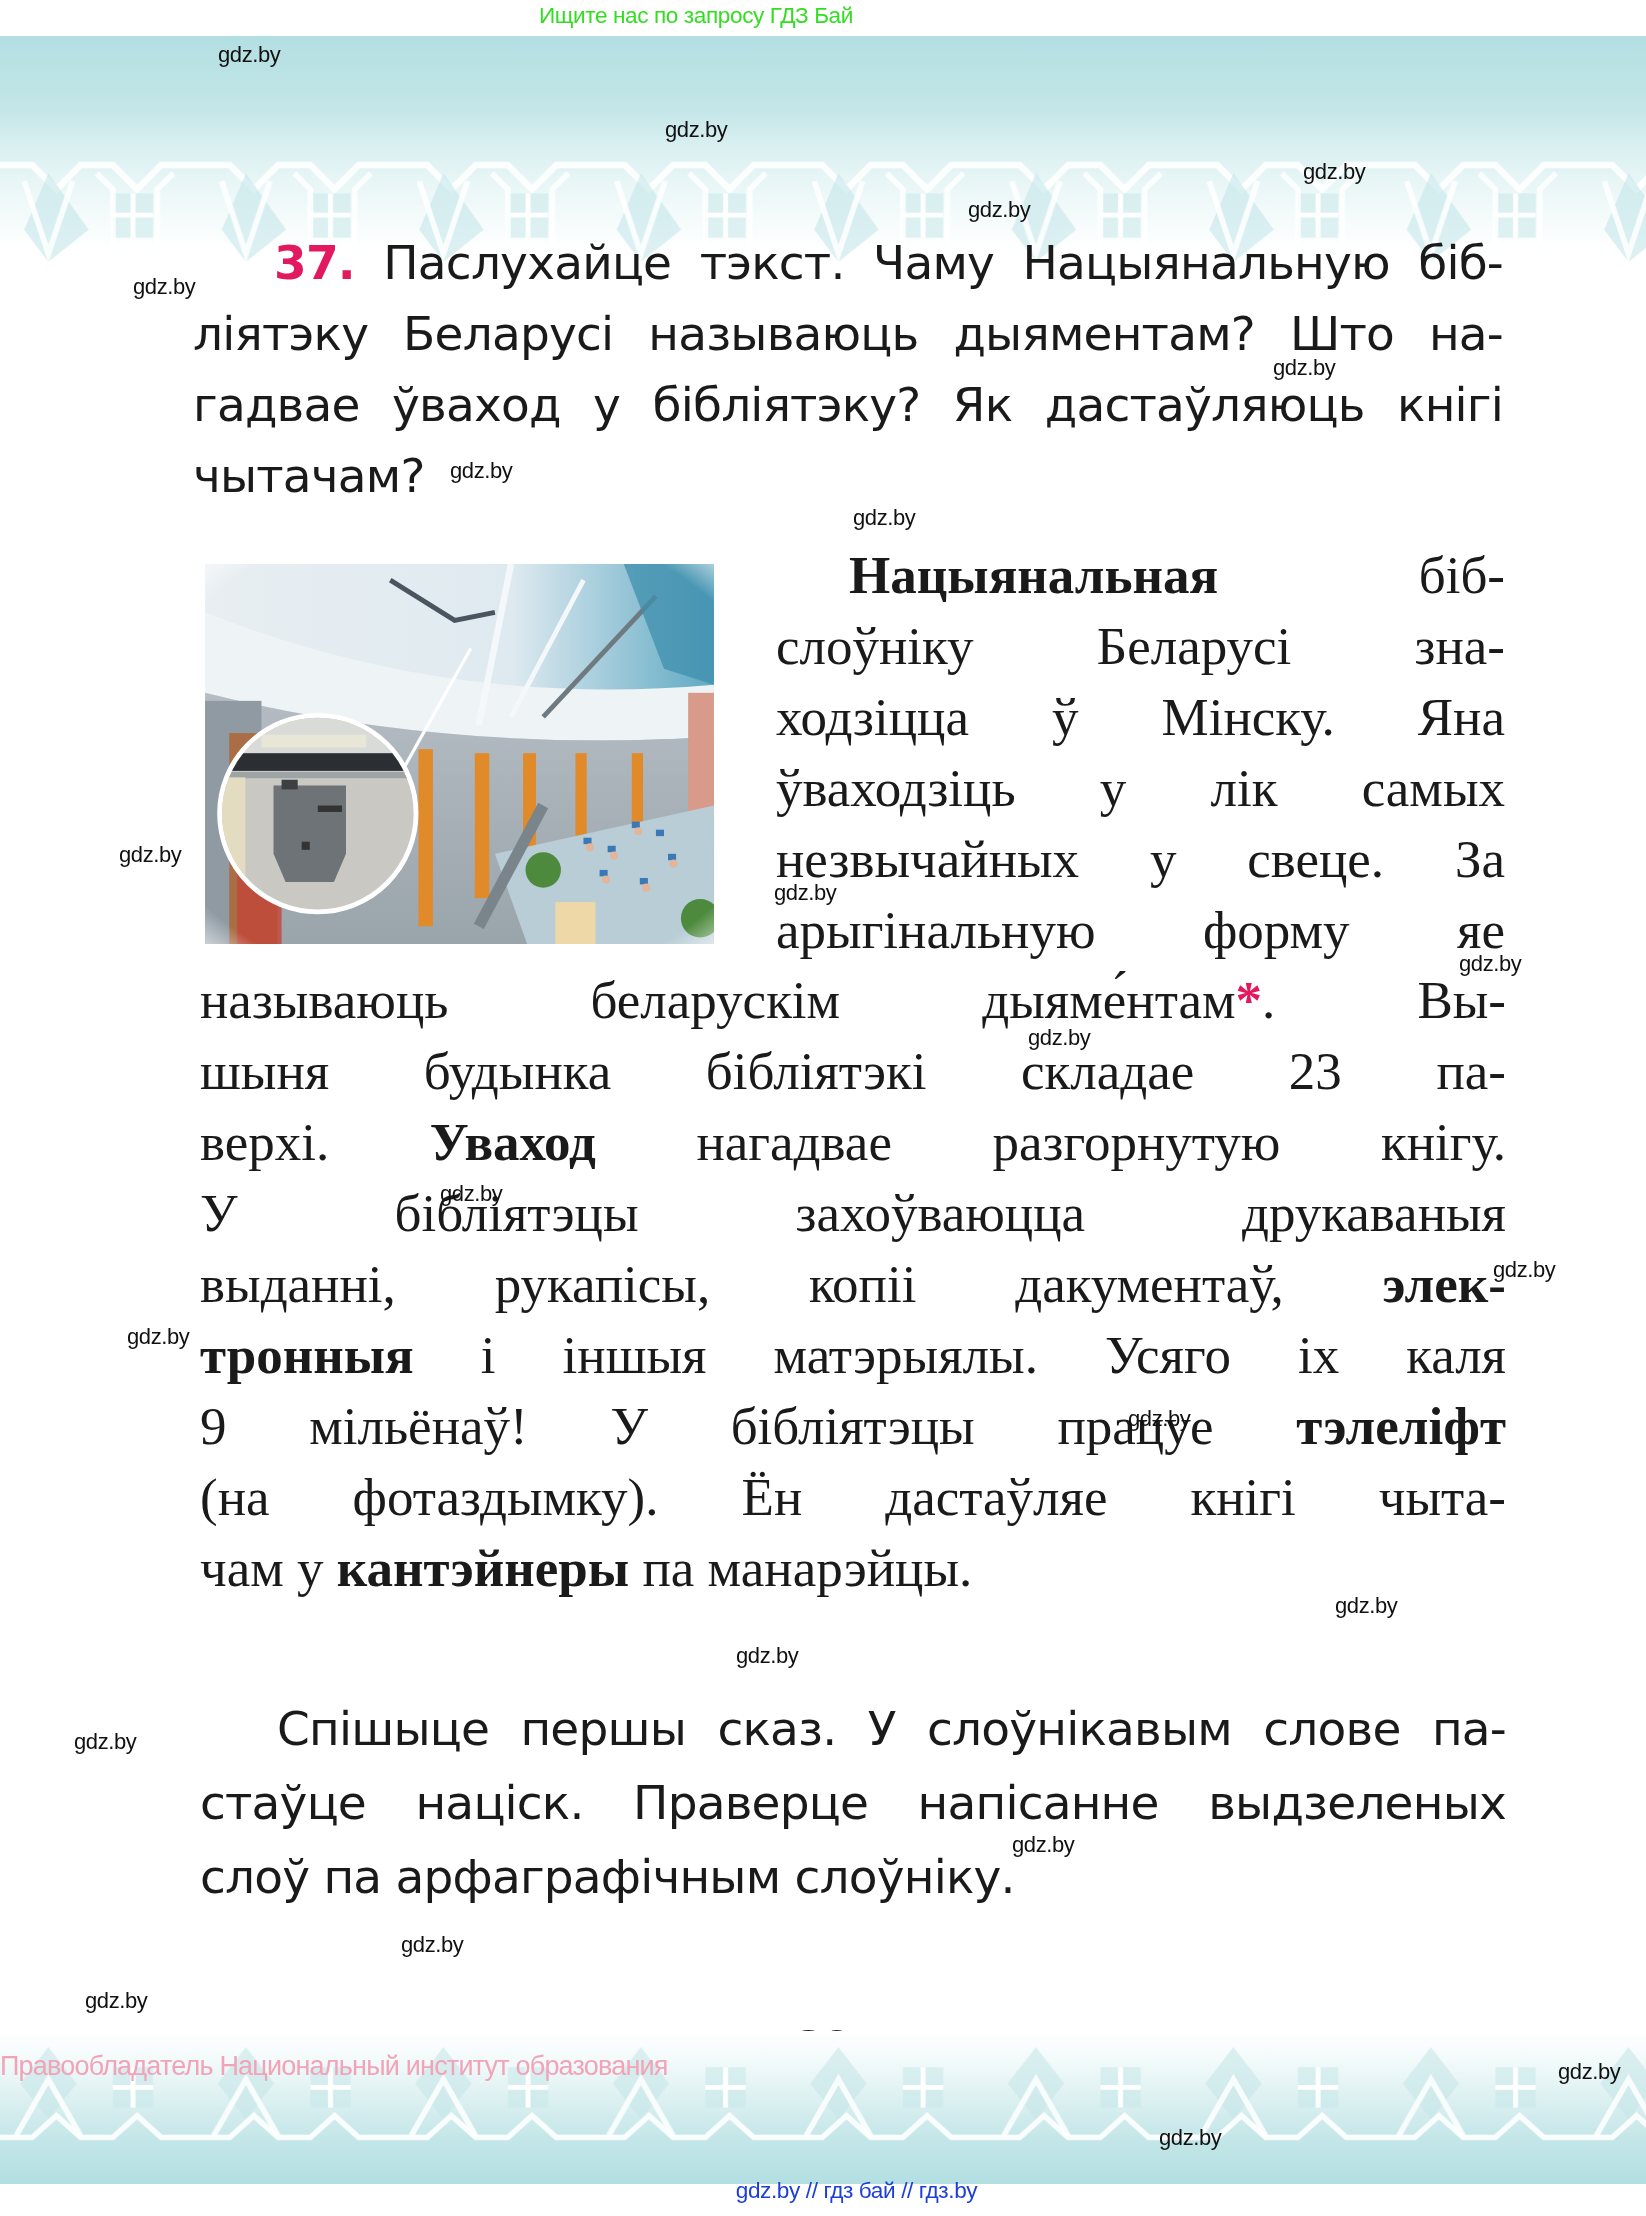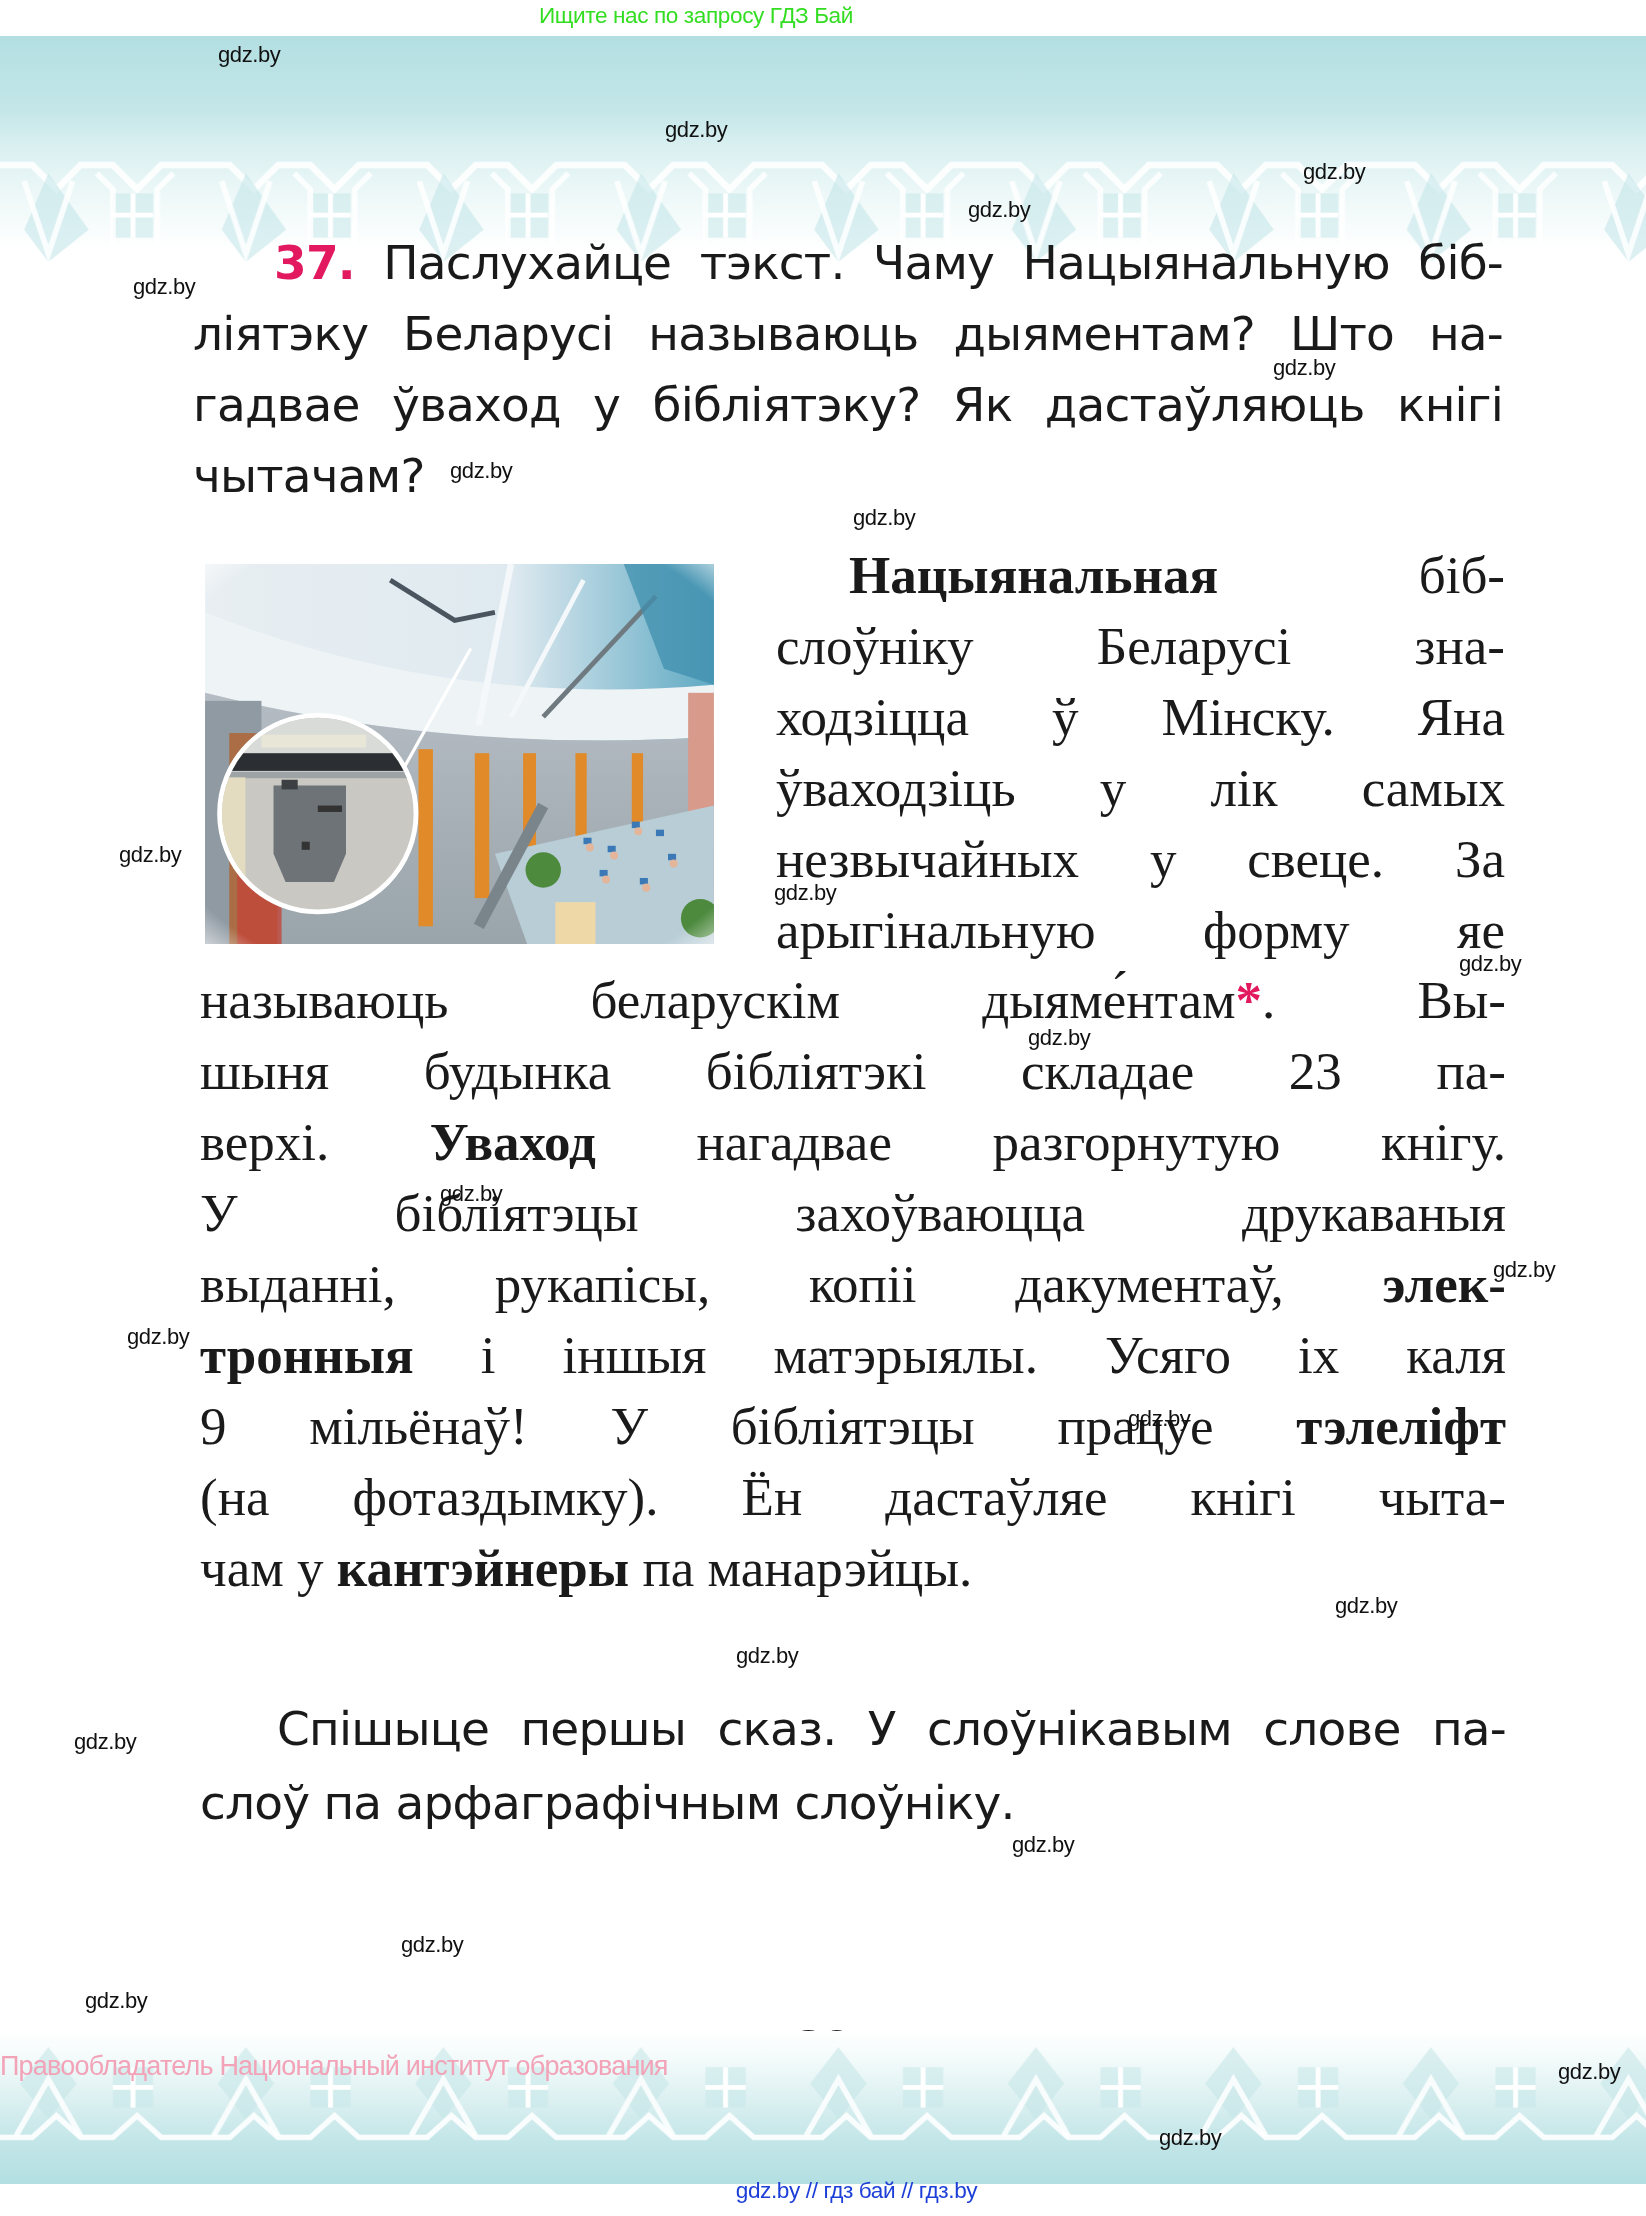--- a/index.html
+++ b/index.html
@@ -172,20 +172,21 @@
   <span class="line">У бібліятэцы захоўваюцца друкаваныя</span>
   <span class="line"><span>выданні, рукапісы, копіі дакументаў, </span><b>элек-</b></span>
   <span class="line"><b>тронныя</b><span> і іншыя матэрыялы. Усяго іх каля</span></span>
   <span class="line"><span>9 мільёнаў! У бібліятэцы працуе </span><b>тэлеліфт</b></span>
   <span class="line">(на фотаздымку). Ён дастаўляе кнігі чыта-</span>
   <span class="line last"><span>чам у </span><b>кантэйнеры</b><span> па манарэйцы.</span></span>
 </div>
 
 <div class="abs task2">
   <span class="line" style="padding-left:77px;">Спішыце першы сказ. У слоўнікавым слове па-</span>
+  <span class="line">стаўце націск. Праверце напісанне выдзеленых</span>
   <span class="line last">слоў па арфаграфічным слоўніку.</span>
 </div>
 
 <div class="abs pagenum">28</div>
 
 <div class="abs banner-bottom">
   <div class="ornament" style="top:16px;height:97px;">
     <svg width="1647" height="97" viewBox="0 0 2043 120">
       <defs>
         <pattern id="orn2" x="0" y="0" width="245" height="120" patternUnits="userSpaceOnUse">

